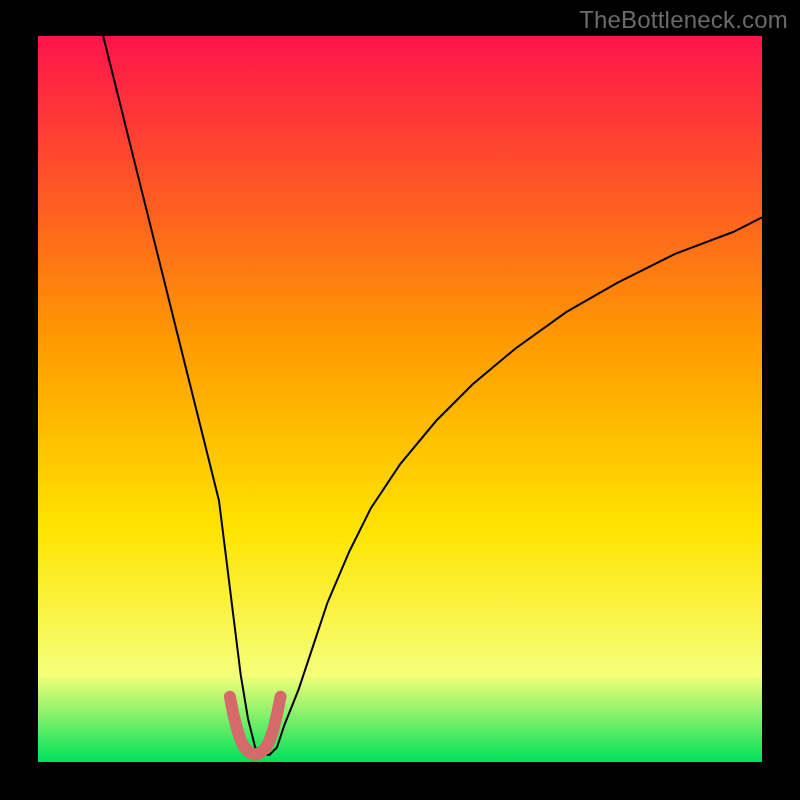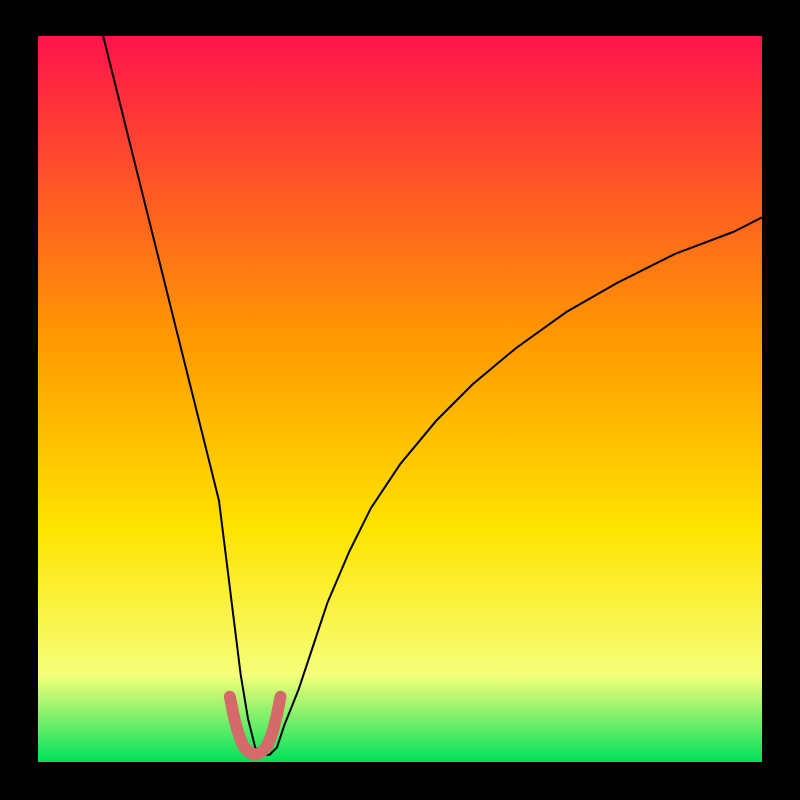--- a/index.html
+++ b/index.html
@@ -36,20 +36,21 @@
     font-weight: 400;
     letter-spacing: 0.2px;
     user-select: none;
   }
 </style>
 </head>
 <body>
 
 <div class="frame">
 
+  <div class="watermark">TheBottleneck.com</div>
 
   <div class="plot">
     <svg id="chart-svg" width="724" height="726" viewBox="0 0 724 726">
       <defs>
         <linearGradient id="bg-grad" x1="0" y1="0" x2="0" y2="1">
           <stop id="g0" offset="0%" stop-color="#ff144b"></stop>
           <stop id="g1" offset="42%" stop-color="#ff9a00"></stop>
           <stop id="g2" offset="68%" stop-color="#ffe400"></stop>
           <stop id="g3" offset="88%" stop-color="#f6ff7a"></stop>
           <stop id="g4" offset="100%" stop-color="#00e05a"></stop>

